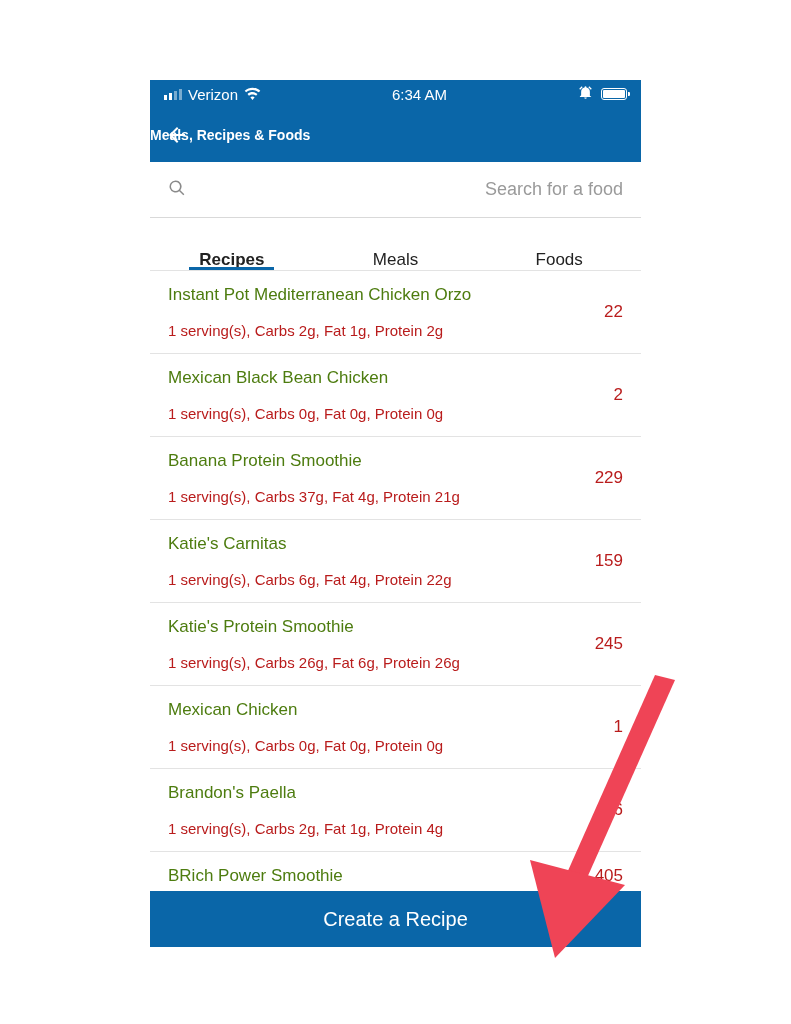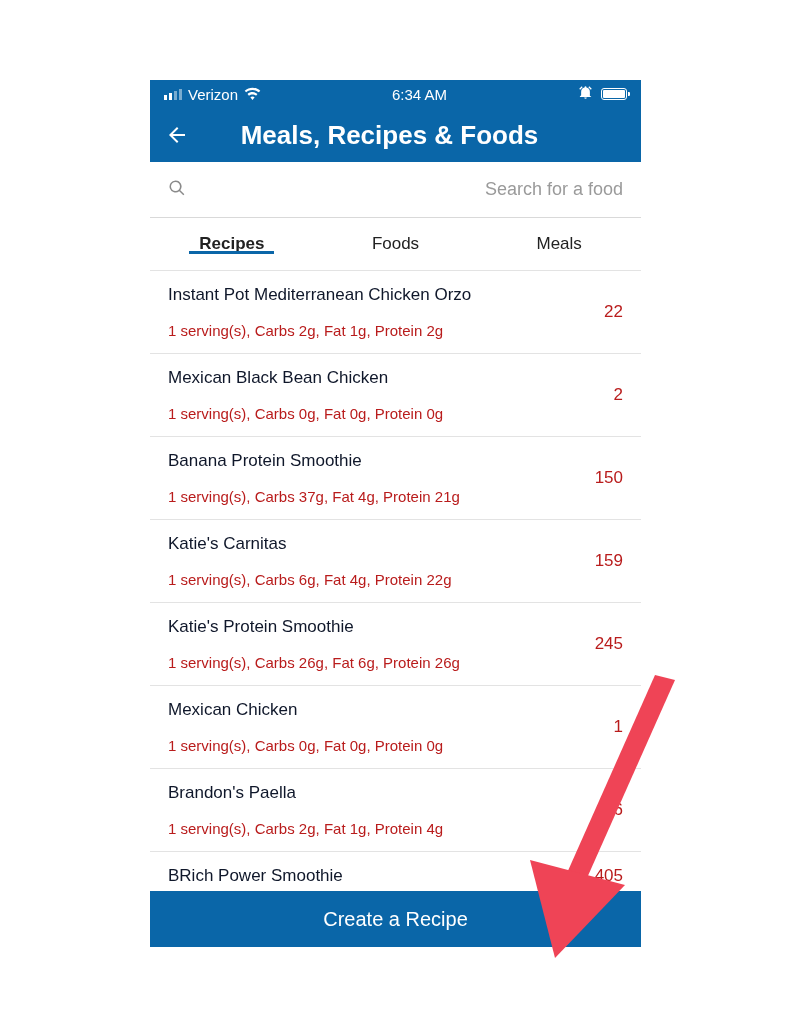--- a/index.html
+++ b/index.html
@@ -37,39 +37,39 @@
   .battery .level { position:absolute; left:1px; top:1px; bottom:1px; right:1px; background:#fff; border-radius:1px; }
   .header {
     background: #0a66a8;
     color: #fff;
     height: 54px;
     display: flex;
     align-items: center;
     position: relative;
   }
   .back-btn { width:54px; height:54px; display:flex; align-items:center; justify-content:center; }
-  .header-title { position:absolute; left:0; right:12px; text-align:center; font-size:26px; font-weight:600; pointer-events:none; }
+  .header-title { position:absolute; left:0; right:12px; text-align:left; font-size:14px; font-weight:600; pointer-events:none; }
   .search-row {
     display:flex; align-items:center; height:56px; padding: 0 18px; border-bottom:1px solid #d9d9d9;
     color:#8a8a8a;
   }
   .search-row .mag { margin-right:10px; color:#8a8a8a; }
   .search-input {
     border:none; outline:none; flex:1; font-size:18px; color:#333; background:transparent;text-align:right;
   }
   .search-input::placeholder { color:#9a9a9a; font-weight:400; }
-  .tabs { display:flex; height:52px; align-items:center; }
+  .tabs { display:flex; height:52px; align-items:flex-end; }
   .tab { flex:1; display:flex; align-items:center; justify-content:center; font-size:17px; color:#222; }
   .tab.active { font-weight:700; position:relative; }
   .tab.active::after { content:""; position:absolute; bottom:0; left:24%; right:24%; height:3px; background:#0a66a8; }
   .list { }
   .row { border-top:1px solid #e3e3e3; padding:14px 18px 14px 18px; display:flex; align-items:center; justify-content:space-between; gap:18px; }
   .row:first-child { border-top:1px solid #e3e3e3; }
   .row-left { flex:1; min-width:0; overflow:hidden; }
-  .row-title { font-size:17px; color:#0f172a; font-weight:400; white-space:nowrap; overflow:hidden; text-overflow:ellipsis; }
+  .row-title { font-size:17px; color:#4d7c0f; font-weight:400; white-space:nowrap; overflow:hidden; text-overflow:ellipsis; }
   .row-sub { font-size:15px; color:#b91c1c; margin-top:17px; white-space:nowrap; overflow:hidden; text-overflow:ellipsis; }
   .row-val { font-size:17px; color:#b91c1c; min-width:42px; text-align:right; }
   .row.cut { max-height:40px; overflow:hidden; padding-top:14px; padding-bottom:8px; align-items:flex-start;}
   .row.cut .row-sub { opacity:.7; }
   .cta {
     background:#0a66a8; color:#fff; height:56px; display:flex; align-items:center; justify-content:center;
     font-size:20px; font-weight:400;
   }
   
   .arrow-ann { position:absolute; pointer-events:none; }
@@ -121,22 +121,22 @@
     <span class="mag">
       <svg width="18" height="18" viewBox="0 0 24 24">
             <path fill="#8a8a8a" d="M10 2a8 8 0 1 0 5 14.3l5.4 5.4 1.4-1.4-5.4-5.4A8 8 0 0 0 10 2zm0 2a6 6 0 1 1 0 12 6 6 0 0 1 0-12z"></path>
           </svg>
     </span>
     <input class="search-input" type="text" placeholder="Search for a food" style="">
   </div>
 
   <div class="tabs">
     <div class="tab active">Recipes</div>
+    <div class="tab">Meals</div>
     <div class="tab">Foods</div>
-    <div class="tab">Meals</div>
   </div>
 
   <div class="list">
     <div class="row">
       <div class="row-left">
         <div class="row-title">Instant Pot Mediterranean Chicken Orzo</div>
         <div class="row-sub">1 serving(s), Carbs 2g, Fat 1g, Protein 2g</div>
       </div>
       <div class="row-val">22</div>
     </div>
@@ -145,21 +145,21 @@
         <div class="row-title">Mexican Black Bean Chicken</div>
         <div class="row-sub">1 serving(s), Carbs 0g, Fat 0g, Protein 0g</div>
       </div>
       <div class="row-val">2</div>
     </div>
     <div class="row">
       <div class="row-left">
         <div class="row-title">Banana Protein Smoothie</div>
         <div class="row-sub">1 serving(s), Carbs 37g, Fat 4g, Protein 21g</div>
       </div>
-      <div class="row-val">150</div>
+      <div class="row-val">229</div>
     </div>
     <div class="row">
       <div class="row-left">
         <div class="row-title">Katie's Carnitas</div>
         <div class="row-sub">1 serving(s), Carbs 6g, Fat 4g, Protein 22g</div>
       </div>
       <div class="row-val">159</div>
     </div>
     <div class="row">
       <div class="row-left">

